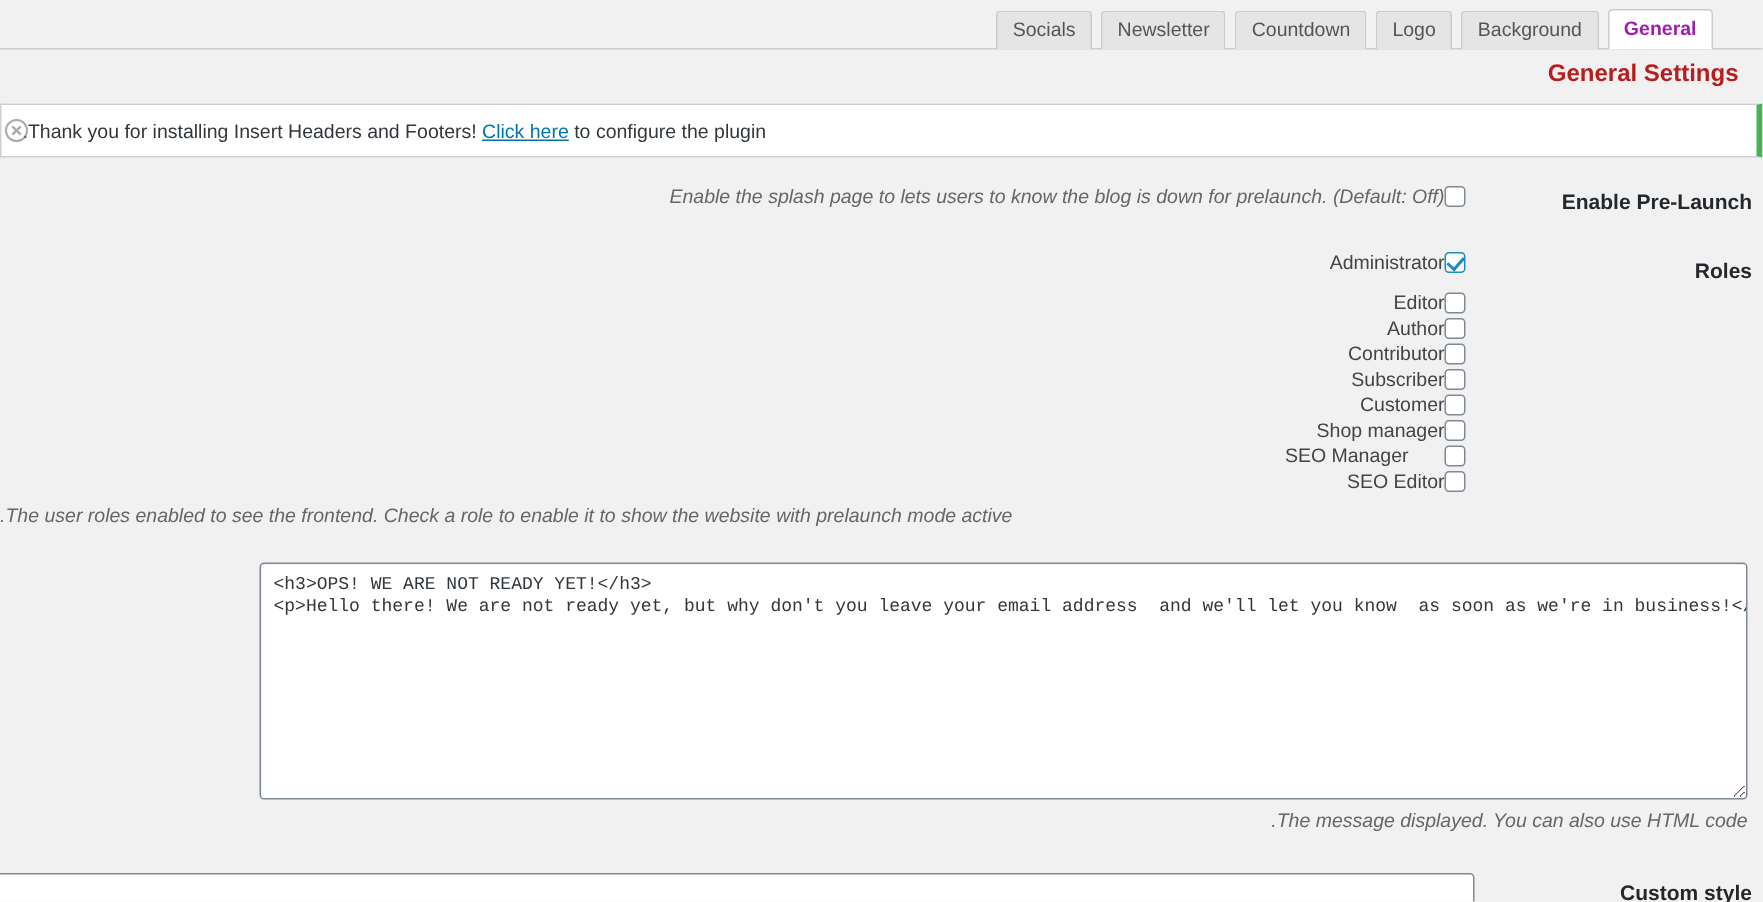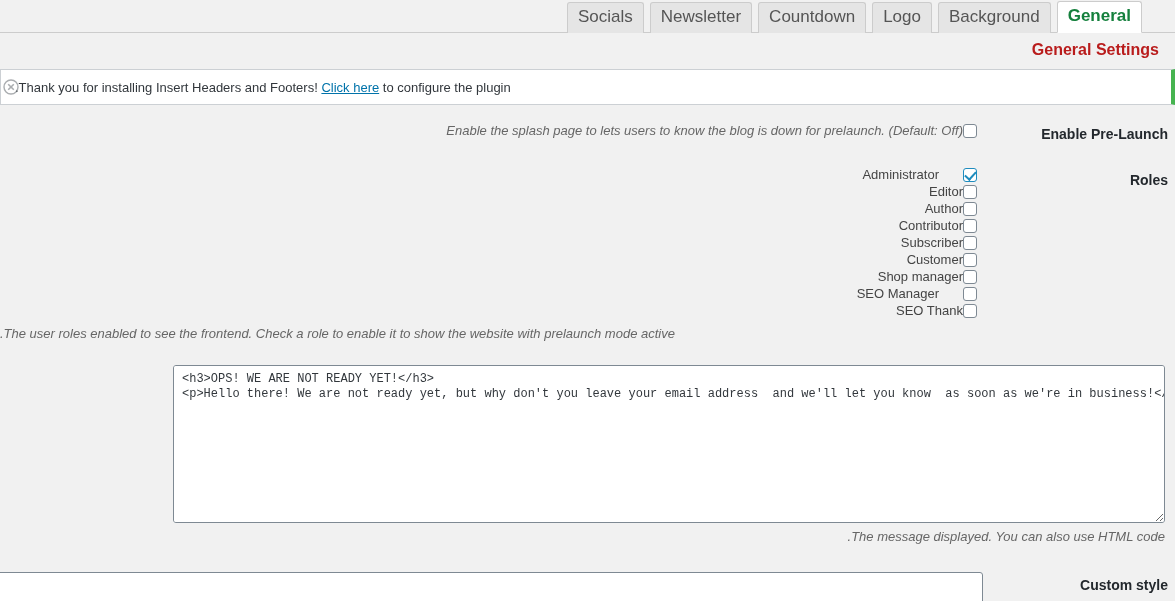--- a/index.html
+++ b/index.html
@@ -19,37 +19,37 @@
     background: #f1f1f1;
     border-bottom: 1px solid #ccc;
     display: flex;
     justify-content: flex-end;
     align-items: flex-end;
     padding: 0 33px 0 0;
     position: relative;
   }
   .nav-tab {
     display: inline-block;
-    font-size: 17px;
+    font-size: 13px;
     line-height: 1.1;
     padding: 5px 10px 6px;
     margin: 0 0 -1px 6px;
     background: #e5e5e5;
     color: #555;
     border: 1px solid #ccc;
     border-bottom: none;
     border-radius: 3px 3px 0 0;
     text-decoration: none;
     white-space: nowrap;
     cursor: pointer;
   }
   .nav-tab.active {
     background: #fff;
     border-bottom: 1px solid #fff;
-    color: #15803d;
+    color: #a21caf;
     font-weight: bold;
   }
 
   
   #page-title-row {
     padding: 8px 10px 6px 0;
     text-align: right;
   }
   #page-title {
     font-size: 16px;
@@ -244,21 +244,21 @@
         <span class="cb"></span>
         <span class="desc">Enable the splash page to lets users to know the blog is down for prelaunch. (Default: Off)</span>
       </div>
     </div>
   </div>
 
   <div class="form-row" style="margin-top:-6px;">
     <div class="row-label" style="padding-top:14px;">Roles</div>
     <div class="row-field" style="padding-top:10px;">
 
-      <div class="role-line" style="margin-bottom:2px;gap:24px;">
+      <div class="role-line" style="margin-bottom:12px;">
         <span class="cb checked"></span>
         <span class="role-label">Administrator</span>
       </div>
       <div class="role-line" style="margin-bottom:2px;">
         <span class="cb"></span>
         <span class="role-label">Editor</span>
       </div>
       <div class="role-line" style="margin-bottom:2px;">
         <span class="cb"></span>
         <span class="role-label">Author</span>
@@ -278,21 +278,21 @@
       <div class="role-line" style="margin-bottom:2px;">
         <span class="cb"></span>
         <span class="role-label">Shop manager</span>
       </div>
       <div class="role-line" style="margin-bottom:2px;gap:24px;">
         <span class="cb"></span>
         <span class="role-label">SEO Manager</span>
       </div>
       <div class="role-line" style="margin-bottom:2px;">
         <span class="cb"></span>
-        <span class="role-label">SEO Thank</span>
+        <span class="role-label">SEO Editor</span>
       </div>
 
       <div class="desc desc-below" style="margin-top:8px; padding-right:0;">.The user roles enabled to see the frontend. Check a role to enable it to show the website with prelaunch mode active</div>
     </div>
   </div>
 
   <div class="form-row" style="margin-top:-2px;">
     <div class="row-field" style="padding-top:12px; display:flex; justify-content:flex-start;">
       <div class="ta-wrap">
         <textarea class="big" spellcheck="false" style="">&lt;h3&gt;OPS! WE ARE NOT READY YET!&lt;/h3&gt;

